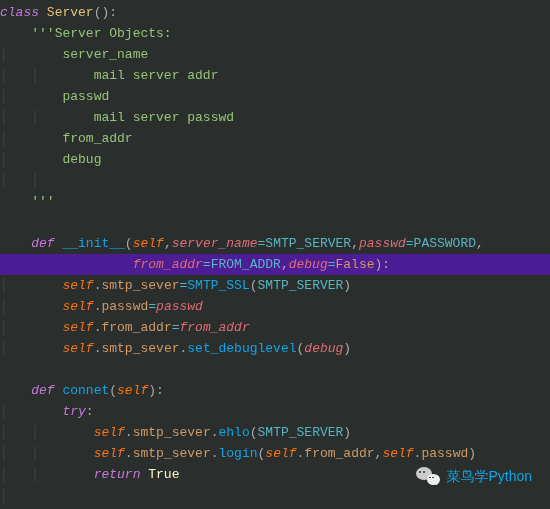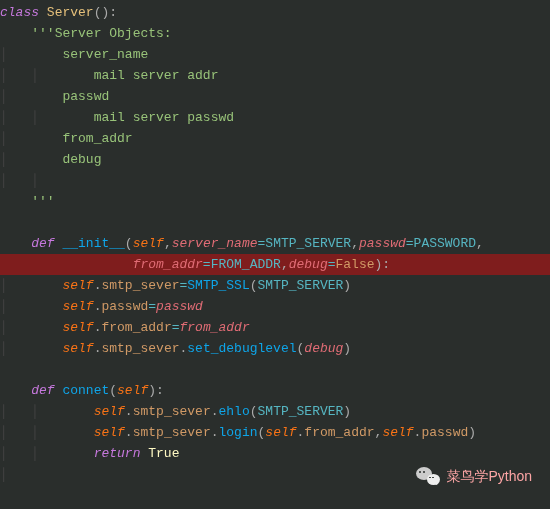--- a/index.html
+++ b/index.html
@@ -10,21 +10,21 @@
     line-height: 21px;
     color: #888;
     width: 550px;
     height: 509px;
     overflow: hidden;
     position: relative;
   }
   .editor { padding-top: 2px; position: relative; }
   .line { white-space: pre; height: 21px; position: relative; }
   .highlight-line {
-    background: #7f1d1d;
+    background: #4c1d95;
   }
   .guide {
     position: absolute;
     left: 0; top: 0;
     color: #444;
     pointer-events: none;
   }
   .kw { color: #c678dd; font-style: italic; }
   .cls { color: #e5c07b; }     
   .fn { color: #0ea5e9; }      
@@ -37,21 +37,21 @@
   .str { color: #98c379; }
   .false { color: #d19a66; }
   .true { color: #fef9c3; }
   .watermark {
     position: absolute;
     right: 18px;
     bottom: 22px;
     display: flex;
     align-items: center;
     gap: 6px;
-    color: #fca5a5;
+    color: #0ea5e9;
     font-family: "Microsoft YaHei", sans-serif;
     font-size: 14px;
   }
   .wechat-icon {
     width: 24px; height: 20px;
     position: relative;
   }
   .bubble-big {
     position: absolute;
     width: 16px; height: 13px;
@@ -115,20 +115,21 @@
 <div class="line">    <span class="guide">│   </span>    <span class="self">self</span><span class="pun">.</span><span class="attr">passwd</span><span class="op">=</span><span class="param">passwd</span></div>
 
 <div class="line">    <span class="guide">│   </span>    <span class="self">self</span><span class="pun">.</span><span class="attr">from_addr</span><span class="op">=</span><span class="param">from_addr</span></div>
 
 <div class="line">    <span class="guide">│   </span>    <span class="self">self</span><span class="pun">.</span><span class="attr">smtp_sever</span><span class="pun">.</span><span class="fn">set_debuglevel</span><span class="pun">(</span><span class="param">debug</span><span class="pun">)</span></div>
 
 <div class="line"> </div>
 
 <div class="line">    <span class="kw">def</span> <span class="fn">connet</span><span class="pun">(</span><span class="self">self</span><span class="pun">)</span><span class="pun">:</span></div>
 
+<div class="line">    <span class="guide">│   </span>    <span class="kw">try</span><span class="pun">:</span></div>
 
 <div class="line">    <span class="guide">│   │   </span>        <span class="self">self</span><span class="pun">.</span><span class="attr">smtp_sever</span><span class="pun">.</span><span class="fn">ehlo</span><span class="pun">(</span><span class="const">SMTP_SERVER</span><span class="pun">)</span></div>
 
 <div class="line">    <span class="guide">│   │   </span>        <span class="self">self</span><span class="pun">.</span><span class="attr">smtp_sever</span><span class="pun">.</span><span class="fn">login</span><span class="pun">(</span><span class="self">self</span><span class="pun">.</span><span class="attr">from_addr</span><span class="pun">,</span><span class="self">self</span><span class="pun">.</span><span class="attr">passwd</span><span class="pun">)</span></div>
 
 <div class="line">    <span class="guide">│   │   </span>        <span class="kw">return</span> <span class="true">True</span></div>
 
 <div class="line">    <span class="guide">│   </span>        </div>
 
 </div>

